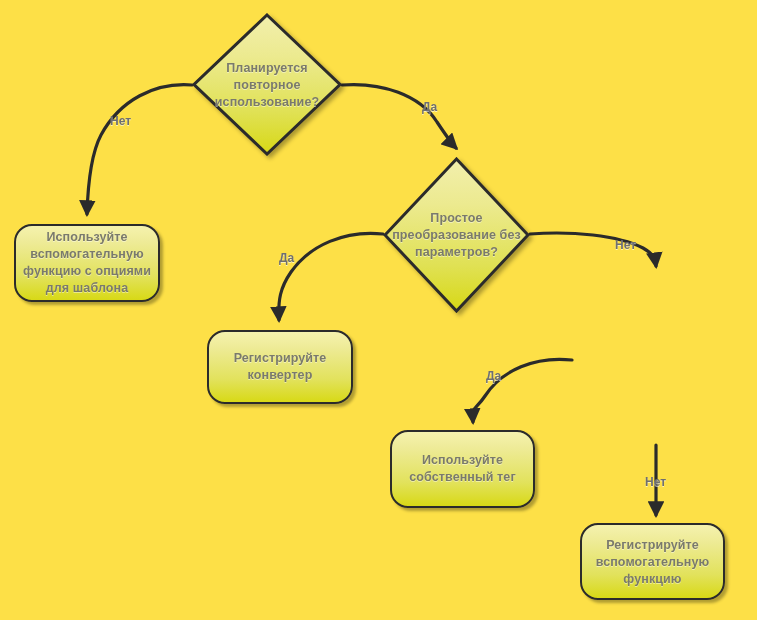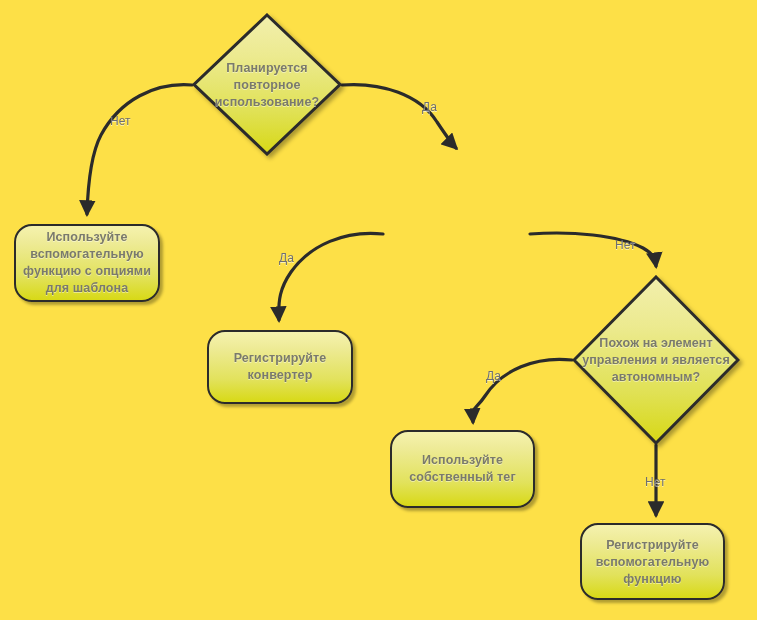--- a/index.html
+++ b/index.html
@@ -60,21 +60,21 @@
     width: 100%;
     height: 100%;
   }
   .diamond .node-label {
     z-index: 2;
   }
   
   .edge-label {
     position: absolute;
     color: #6f6f6f;
-    font-weight: normal;
+    font-weight: bold;
     font-size: 12px;
     line-height: 14px;
     white-space: nowrap;
     text-shadow: 0 1px 0 rgba(255,255,255,0.6);
     text-align: right;
   }
 </style>
 </head>
 <body>
 
@@ -110,37 +110,37 @@
           <stop offset="100%" stop-color="#d7d815"></stop>
         </linearGradient>
       </defs>
       <polygon points="75,2 148,71.5 75,141 2,71.5" fill="url(#g1)" stroke="#2b2b2b" stroke-width="3"></polygon>
     </svg>
     <div class="node-label" style="white-space:pre-line;">Планируется
 повторное
 использование?</div>
   </div>
 
-
-  <div class="node diamond" style="left:572px; top:275px; width:168px; height:170px;">
-    <svg viewBox="0 0 168 170" preserveAspectRatio="none">
+  <div class="node diamond" style="left:383px; top:157px; width:147px; height:156px;">
+    <svg viewBox="0 0 147 156" preserveAspectRatio="none">
       <defs>
-        <linearGradient id="g3" x1="0" y1="0" x2="0" y2="1">
+        <linearGradient id="g2" x1="0" y1="0" x2="0" y2="1">
           <stop offset="0%" stop-color="#f2efad"></stop>
           <stop offset="30%" stop-color="#ecea8f"></stop>
           <stop offset="70%" stop-color="#e0e154"></stop>
           <stop offset="100%" stop-color="#d7d815"></stop>
         </linearGradient>
       </defs>
-      <polygon points="84,2 166,85 84,168 2,85" fill="url(#g3)" stroke="#2b2b2b" stroke-width="3"></polygon>
+      <polygon points="73.5,2 145,78 73.5,154 2,78" fill="url(#g2)" stroke="#2b2b2b" stroke-width="3"></polygon>
     </svg>
-    <div class="node-label" style="white-space:pre-line;">Похож на элемент
-управления и является
-автономным?</div>
+    <div class="node-label" style="white-space:pre-line;">Простое
+преобразование без
+параметров?</div>
   </div>
+
 
   <div class="node box" style="left:14px; top:224px; width:146px; height:78px;">
     <div class="node-label" style="white-space:pre-line;">Используйте
 вспомогательную
 функцию с опциями
 для шаблона</div>
   </div>
 
   <div class="node box" style="left:207px; top:330px; width:146px; height:74px;">
     <div class="node-label" style="white-space:pre-line;">Регистрируйте

